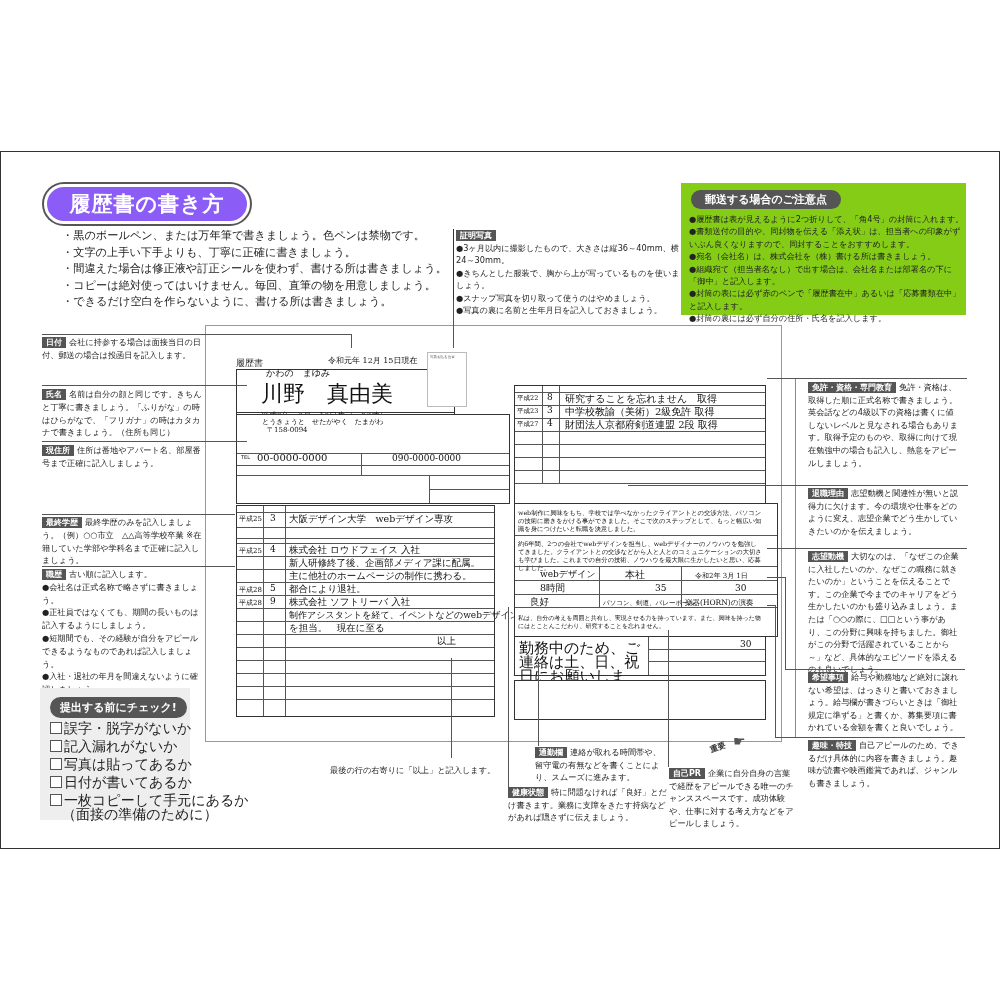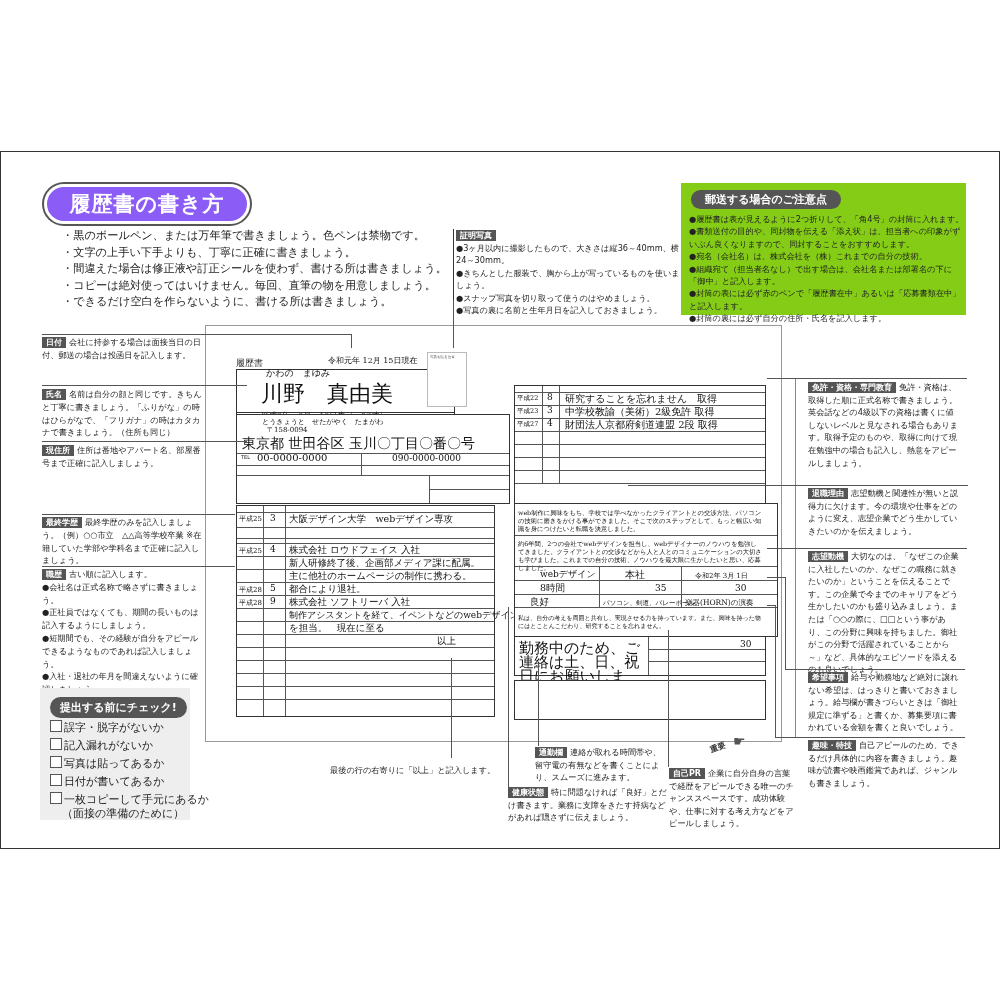--- a/index.html
+++ b/index.html
@@ -16,21 +16,21 @@
   .note{position:absolute;font-size:8.2px;line-height:12.5px;}
   .photo-note{left:453px;top:229px;width:230px;border-left:1px solid #333;padding-left:2px;}
   .form-bg{position:absolute;left:205px;top:325px;width:575px;height:415px;border:1px solid #999;background:#fff;}
   .sheet{position:absolute;background:#fff;border:1px solid #333;}
   .hw{position:absolute;font-family:"DejaVu Serif",serif;color:#111;white-space:nowrap;}
   .row{position:absolute;left:0;right:0;border-top:1px solid #555;}
   .vline{position:absolute;top:0;bottom:0;border-left:1px solid #555;}
   .photo-box{position:absolute;left:427px;top:352px;width:40px;height:55px;border:1px solid #bbb;background:#fff;font-size:3.5px;padding:2px;box-sizing:border-box;color:#555;}
   .check-box{position:absolute;left:40px;top:688px;width:150px;height:132px;background:#eee;}
   .check-head{position:absolute;left:10px;top:9px;background:#555;color:#fff;border-radius:14px;padding:3px 10px;font-size:11px;font-weight:bold;white-space:nowrap;}
-  .check-item{position:absolute;left:10px;font-size:11px;white-space:nowrap;font-family:Liberation Mono, monospace;}
+  .check-item{position:absolute;left:10px;font-size:14px;white-space:nowrap;font-family:Liberation Mono, monospace;}
   .cb{display:inline-block;width:10px;height:10px;border:1px solid #555;background:#fff;vertical-align:-1px;margin-right:2px;}
   .arrow-line{position:absolute;background:#555;}
   .left-note{position:absolute;left:42px;width:160px;font-size:8.2px;line-height:12.8px;}
   .right-note{position:absolute;left:808px;width:152px;font-size:8.2px;line-height:12.6px;}
 </style>
 </head>
 <body>
 
 <div class="frame"></div>
 
@@ -42,21 +42,21 @@
   <div>・間違えた場合は修正液や訂正シールを使わず、書ける所は書きましょう。</div>
   <div>・コピーは絶対使ってはいけません。毎回、直筆の物を用意しましょう。</div>
   <div>・できるだけ空白を作らないように、書ける所は書きましょう。</div>
 </div>
 
 <div class="mail-box">
   <div class="mail-head">郵送する場合のご注意点</div>
   <div class="mail-list">
     <div>●履歴書は表が見えるように2つ折りして、「角4号」の封筒に入れます。</div>
     <div>●書類送付の目的や、同封物を伝える「添え状」は、担当者への印象がずいぶん良くなりますので、同封することをおすすめします。</div>
-    <div>●宛名（会社名）は、株式会社を（株）これまでの自分の技術。</div>
+    <div>●宛名（会社名）は、株式会社を（株）書ける所は書きましょう。</div>
     <div>●組織宛て（担当者名なし）で出す場合は、会社名または部署名の下に「御中」と記入します。</div>
     <div>●封筒の表には必ず赤のペンで「履歴書在中」あるいは「応募書類在中」と記入します。</div>
     <div>●封筒の裏には必ず自分の住所・氏名を記入します。</div>
   </div>
 </div>
 
 <div class="note photo-note">
   <span class="tag">証明写真</span>
   <div>●3ヶ月以内に撮影したもので、大きさは縦36～40mm、横24～30mm。</div>
   <div>●きちんとした服装で、胸から上が写っているものを使いましょう。</div>
@@ -71,21 +71,20 @@
   <div class="hw" style="left:92px;top:-10px;font-size:8px;">令和元年 12月 15日現在</div>
   <div class="abs" style="left:0;top:4px;width:217px;height:42px;border:1px solid #333;"></div>
   <div class="hw" style="left:30px;top:2px;font-size:9px;">かわの　まゆみ</div>
   <div class="hw" style="left:25px;top:14px;font-size:22px;">川野　真由美</div>
   <div class="abs" style="left:0;top:46px;width:217px;height:12px;border:1px solid #333;border-top:none;"></div>
   <div class="hw" style="left:25px;top:45px;font-size:8px;">平成2年　9月　10日生（　29才）</div>
 </div>
 <div class="sheet" style="left:236px;top:414px;width:272px;height:88px;">
   <div class="hw" style="left:25px;top:2px;font-size:7px;">とうきょうと　せたがやく　たまがわ</div>
   <div class="hw" style="left:30px;top:10px;font-size:7px;text-align:center;">〒158-0094</div>
-  <div class="hw" style="left:5px;top:20px;font-size:14px;">東京都 世田谷区 玉川〇丁目〇番〇号</div>
   <div class="row" style="top:38px;"></div>
   <div class="abs" style="left:4px;top:39px;font-size:5px;">TEL</div>
   <div class="hw" style="left:20px;top:37px;font-size:10px;">00-0000-0000</div>
   <div class="hw" style="left:155px;top:38px;font-size:9px;">090-0000-0000</div>
   <div class="row" style="top:50px;"></div>
   <div class="row" style="top:60px;"></div>
   <div class="vline" style="left:124px;top:38px;bottom:28px;"></div>
   <div class="vline" style="left:192px;top:60px;"></div>
   <div class="row" style="left:192px;top:74px;"></div>
 </div>

